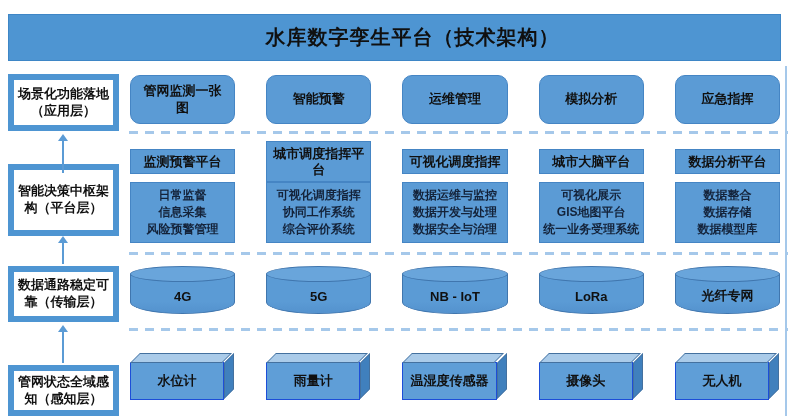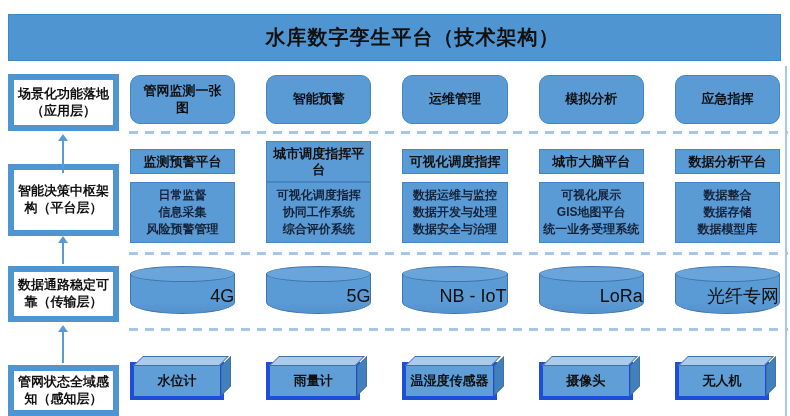--- a/index.html
+++ b/index.html
@@ -68,33 +68,33 @@
     position:absolute; left:129px; width:659px; height:3px;
     background:repeating-linear-gradient(90deg,#a5c8ea 0 9px,transparent 9px 16px);
   }
   .dash1 { top:131px; } .dash2 { top:252px; } .dash3 { top:328px; }
   
   .row-cyl { top:274px; height:40px; }
   .cyl {
     position:relative; background:linear-gradient(#5b9bd5 70%, #5492ce);
     border:1px solid #4076ae; border-top:none;
     border-radius:0 0 50% 50% / 0 0 12px 12px;
-    display:flex; align-items:center; justify-content:flex-end;
-    font-size:18px; font-weight:400; color:#101010;
+    display:flex; align-items:center; justify-content:center;
+    font-size:13px; font-weight:700; color:#101010;
   }
   .cyl-top {
     position:absolute; top:-8px; left:-1px; right:-1px; height:16px;
     background:#69a5db; border:1px solid #4076ae; border-radius:50%;
   }
   .cyl-label { position:relative; padding-top:5px; }
   
   .row-3d { top:362px; height:38px; }
   .box3d {
     position:relative; width:calc(100% - 11px); height:100%;
-    background:#5f9ed7; border:4px solid #1d4ed8;
+    background:#5f9ed7; border:1px solid #1d4ed8;
     display:flex; align-items:center; justify-content:center;
     font-size:13px; font-weight:700; color:#101010;
   }
   .face-top {
     position:absolute; top:-10px; left:-1px; width:100%; height:10px;
     background:#aacbe9; border:1px solid #44719f;
     transform:skewX(-45deg); transform-origin:0 100%;
   }
   .face-side {
     position:absolute; top:0; right:-11px; width:10px; height:100%;

